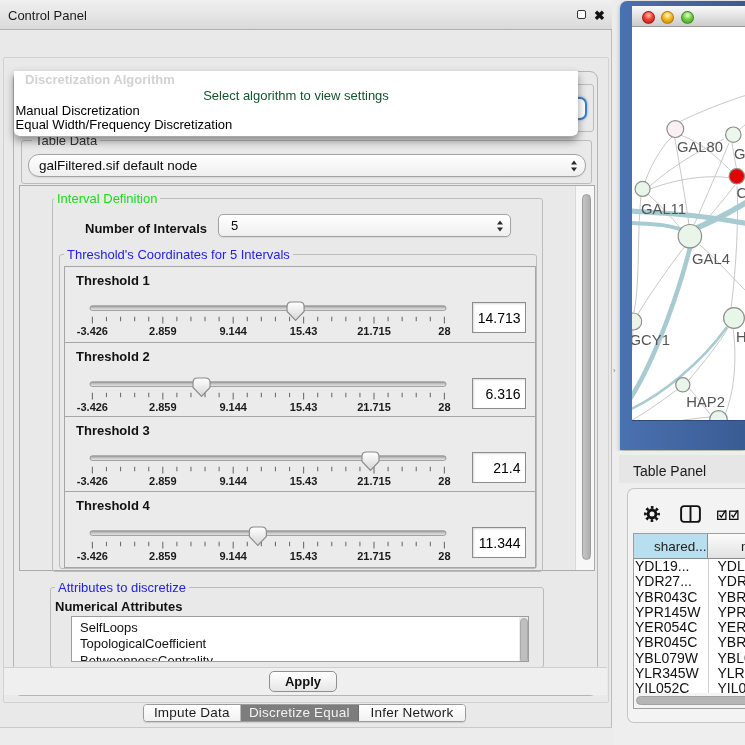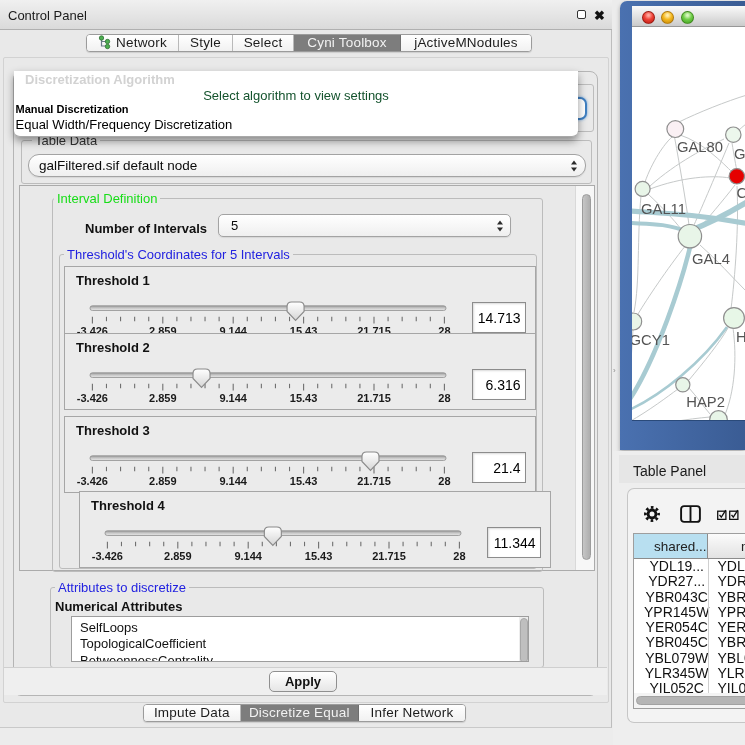--- a/index.html
+++ b/index.html
@@ -20,34 +20,20 @@
 <body>
 
 <div class="abs" id="cp" style="left:0;top:0;width:612px;height:728px;background:#e9e9e9;border-right:1px solid #bdbdbd;border-bottom:1px solid #c9c9c9;box-sizing:border-box;">
 
   <div class="abs" style="left:0;top:0;width:612px;height:30px;background:linear-gradient(#f0f0f0,#dadada);border-bottom:1px solid #b0b0b0;box-sizing:border-box;">
     <div class="abs" style="left:8px;top:8px;font-size:13px;color:#1a1a1a;">Control Panel</div>
     <div class="abs" style="left:577px;top:10px;width:9px;height:9px;border:1.6px solid #333;border-radius:2px;box-sizing:border-box;background:#fff;"></div>
     <div class="abs" style="left:594px;top:8px;font-size:13px;font-weight:bold;color:#111;">✖</div>
   </div>
 
-  <div class="segbar" style="left:86px;top:34px;">
-    <div class="segitem" style="width:91px;">
-      <svg width="13" height="15" style="margin-right:5px;" viewBox="0 0 13 15">
-        <path d="M3.5 3.5 v8 M3.5 6.5 h5 M3.5 11 h5" stroke="#6b7a88" stroke-width="1.2" fill="none"></path>
-        <circle cx="3.5" cy="3" r="2.2" fill="#4caf50" stroke="#2c6e31" stroke-width="0.8"></circle>
-        <circle cx="9.5" cy="6.5" r="2.2" fill="#4caf50" stroke="#2c6e31" stroke-width="0.8"></circle>
-        <circle cx="9.5" cy="11.5" r="2.2" fill="#4caf50" stroke="#2c6e31" stroke-width="0.8"></circle>
-      </svg>
-      Network</div>
-    <div class="segitem" style="width:53px;">Style</div>
-    <div class="segitem" style="width:60px;">Select</div>
-    <div class="segitem segsel" style="width:106px;">Cyni Toolbox</div>
-    <div class="segitem" style="width:130px;">jActiveMNodules</div>
-  </div>
 
   <div class="abs" style="left:3px;top:57px;width:604px;height:644px;border:1px solid #d2d2d2;border-radius:2px;"></div>
 
   <div class="abs" style="left:13px;top:71px;width:583px;height:623px;border:1px solid #b5b5b5;border-radius:8px;"></div>
 
   <div class="gbox" style="left:21px;top:84px;width:571px;height:46px;"></div>
 
   <div class="gbox" style="left:21px;top:140px;width:569px;height:42px;"></div>
   <div class="gtitle" style="left:32px;top:133px;">Table Data</div>
   <div class="combo" style="left:28px;top:154px;width:556px;height:21px;border-radius:11px;">
@@ -125,21 +111,21 @@
         <text x="27.4" y="68" font-size="11" font-weight="bold" fill="#1a1a1a" text-anchor="middle" font-family="Liberation Sans">-3.426</text>
         <text x="97.80000000000001" y="68" font-size="11" font-weight="bold" fill="#1a1a1a" text-anchor="middle" font-family="Liberation Sans">2.859</text>
         <text x="168.20000000000002" y="68" font-size="11" font-weight="bold" fill="#1a1a1a" text-anchor="middle" font-family="Liberation Sans">9.144</text>
         <text x="238.6" y="68" font-size="11" font-weight="bold" fill="#1a1a1a" text-anchor="middle" font-family="Liberation Sans">15.43</text>
         <text x="309" y="68" font-size="11" font-weight="bold" fill="#1a1a1a" text-anchor="middle" font-family="Liberation Sans">21.715</text>
         <text x="379.4" y="68" font-size="11" font-weight="bold" fill="#1a1a1a" text-anchor="middle" font-family="Liberation Sans">28</text>
         <path d="M 222.07342328008656 44.5 V 39.5 Q 222.07342328008656 35 226.57342328008656 35 H 234.57342328008656 Q 239.07342328008656 35 239.07342328008656 39.5 V 44.5 L 230.57342328008656 53.5 Z" fill="url(#thsl1)" stroke="#898989" stroke-width="1.1"></path>
       </svg>
     <div class="vbox">14.713</div>
   </div>
-  <div class="tpanel" style="top:333px;height:75px;">
+  <div class="tpanel" style="top:342px;height:75px;">
     <div class="ttl">Threshold 2</div>
     <svg class="abs" style="left:0;top:0;" width="470" height="75" viewBox="0 0 470 75" id="sl2">
         <defs>
           <linearGradient id="tgsl2" x1="0" y1="0" x2="0" y2="1">
             <stop offset="0" stop-color="#9a9a9a"></stop>
             <stop offset="0.5" stop-color="#c9c9c9"></stop>
             <stop offset="1" stop-color="#e8e8e8"></stop>
           </linearGradient>
           <linearGradient id="thsl2" x1="0" y1="0" x2="0" y2="1">
             <stop offset="0" stop-color="#ffffff"></stop>
@@ -227,21 +213,21 @@
         <text x="27.4" y="68" font-size="11" font-weight="bold" fill="#1a1a1a" text-anchor="middle" font-family="Liberation Sans">-3.426</text>
         <text x="97.80000000000001" y="68" font-size="11" font-weight="bold" fill="#1a1a1a" text-anchor="middle" font-family="Liberation Sans">2.859</text>
         <text x="168.20000000000002" y="68" font-size="11" font-weight="bold" fill="#1a1a1a" text-anchor="middle" font-family="Liberation Sans">9.144</text>
         <text x="238.6" y="68" font-size="11" font-weight="bold" fill="#1a1a1a" text-anchor="middle" font-family="Liberation Sans">15.43</text>
         <text x="309" y="68" font-size="11" font-weight="bold" fill="#1a1a1a" text-anchor="middle" font-family="Liberation Sans">21.715</text>
         <text x="379.4" y="68" font-size="11" font-weight="bold" fill="#1a1a1a" text-anchor="middle" font-family="Liberation Sans">28</text>
         <path d="M 296.9739515051231 44.5 V 39.5 Q 296.9739515051231 35 301.4739515051231 35 H 309.4739515051231 Q 313.9739515051231 35 313.9739515051231 39.5 V 44.5 L 305.4739515051231 53.5 Z" fill="url(#thsl3)" stroke="#898989" stroke-width="1.1"></path>
       </svg>
     <div class="vbox">21.4</div>
   </div>
-  <div class="tpanel" style="top:491px;height:75px;margin-left:15px;">
+  <div class="tpanel" style="top:491px;height:75px;">
     <div class="ttl">Threshold 4</div>
     <svg class="abs" style="left:0;top:0;" width="470" height="75" viewBox="0 0 470 75" id="sl4">
         <defs>
           <linearGradient id="tgsl4" x1="0" y1="0" x2="0" y2="1">
             <stop offset="0" stop-color="#9a9a9a"></stop>
             <stop offset="0.5" stop-color="#c9c9c9"></stop>
             <stop offset="1" stop-color="#e8e8e8"></stop>
           </linearGradient>
           <linearGradient id="thsl4" x1="0" y1="0" x2="0" y2="1">
             <stop offset="0" stop-color="#ffffff"></stop>
@@ -390,29 +376,29 @@
     <div class="abs" style="left:5px;top:44px;width:120px;height:176px;border:1px solid #9e9e9e;border-right:none;box-sizing:border-box;background:#fff;overflow:hidden;">
 
       <div class="abs" style="left:0;top:0;width:73px;height:24px;background:#b8dff0;border-right:1px solid #8c8c8c;border-bottom:1px solid #8c8c8c;font-size:13.5px;color:#222;">
           <span style="position:absolute;left:20px;top:5px;">shared...</span>
         </div>
       <div class="abs" style="left:74px;top:0;width:46px;height:24px;background:linear-gradient(#fbfbfb,#e2e2e2);border-bottom:1px solid #8c8c8c;font-size:13.5px;color:#222;">
           <span style="position:absolute;left:33px;top:5px;">n</span>
         </div>
 
       <div class="abs" style="left:0;top:25px;width:120px;height:134px;font-size:14px;color:#111;overflow:hidden;">
-        <div style="position:absolute;left:10px;top:0;line-height:15.3px;text-align:center;">YDL19...<br>YDR27...<br>YBR043C<br>YPR145W<br>YER054C<br>YBR045C<br>YBL079W<br>YLR345W<br>YIL052C</div>
+        <div style="position:absolute;left:1px;top:0;line-height:15.3px;">YDL19...<br>YDR27...<br>YBR043C<br>YPR145W<br>YER054C<br>YBR045C<br>YBL079W<br>YLR345W<br>YIL052C</div>
         <div style="position:absolute;left:83.5px;top:0;line-height:15.3px;white-space:nowrap;">YDL194W<br>YDR277C<br>YBR043C<br>YPR145W<br>YER054C<br>YBR045C<br>YBL079W<br>YLR345W<br>YIL052C</div>
         <div style="position:absolute;left:74px;top:0;width:1px;height:134px;background:#cfcfcf;"></div>
       </div>
 
       <div class="abs" style="left:0;top:159px;width:120px;height:17px;background:#f4f4f4;"></div>
       <div class="abs" style="left:1.7px;top:162px;width:118px;height:8.5px;background:#b5b5b5;border:1px solid #a2a2a2;border-radius:4.5px;box-sizing:border-box;"></div>
     </div>
   </div>
 </div>
 
 <div class="abs" style="left:14px;top:71px;width:564px;height:65px;background:#fff;border-radius:0 0 6px 6px;box-shadow:0 4px 8px rgba(0,0,0,0.42);border-bottom:1px solid #a9a9a9;z-index:50;">
   <div class="abs" style="left:11px;top:1px;font-size:13px;font-weight:bold;color:#d2d2d2;">Discretization Algorithm</div>
   <div class="abs" style="left:0;top:16.5px;width:100%;text-align:center;font-size:13px;color:#14532d;">Select algorithm to view settings</div>
-  <div class="abs" style="left:1.5px;top:31.5px;font-size:11px;font-weight:bold;color:#000;">Manual Discretization</div>
+  <div class="abs" style="left:1.5px;top:31.5px;font-size:13px;font-weight:normal;color:#000;">Manual Discretization</div>
   <div class="abs" style="left:1.5px;top:46px;font-size:13px;color:#000;">Equal Width/Frequency Discretization</div>
 </div>
 
 </body></html>

